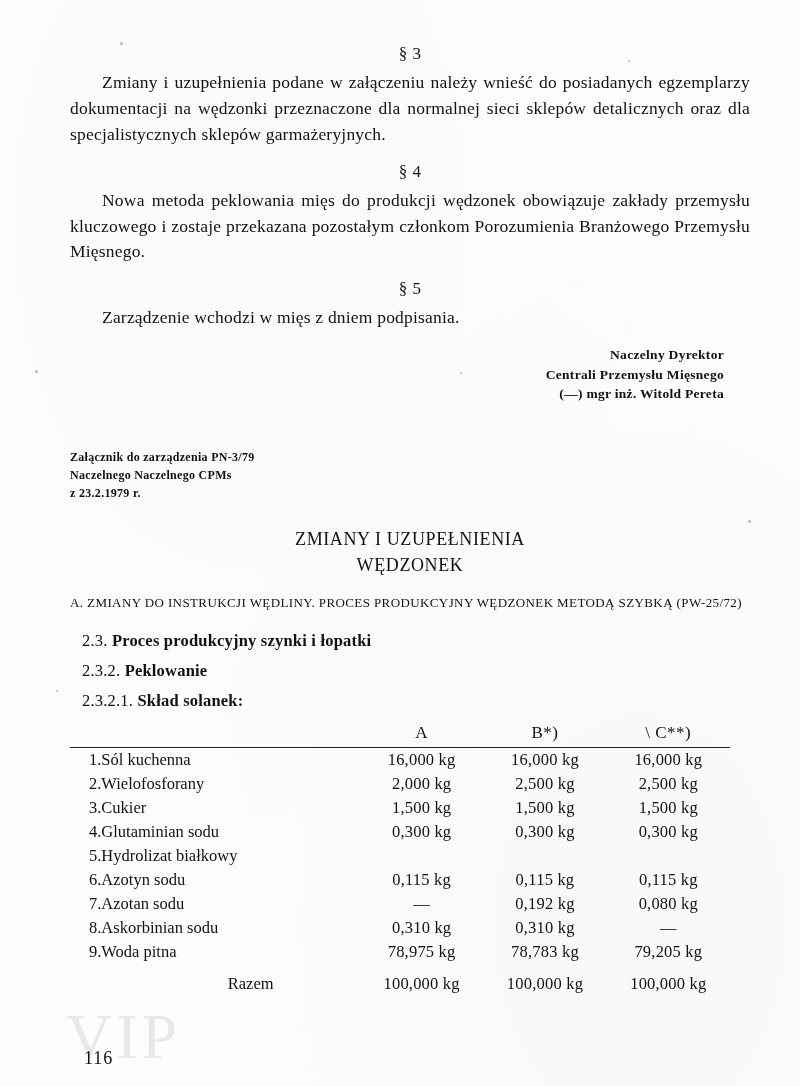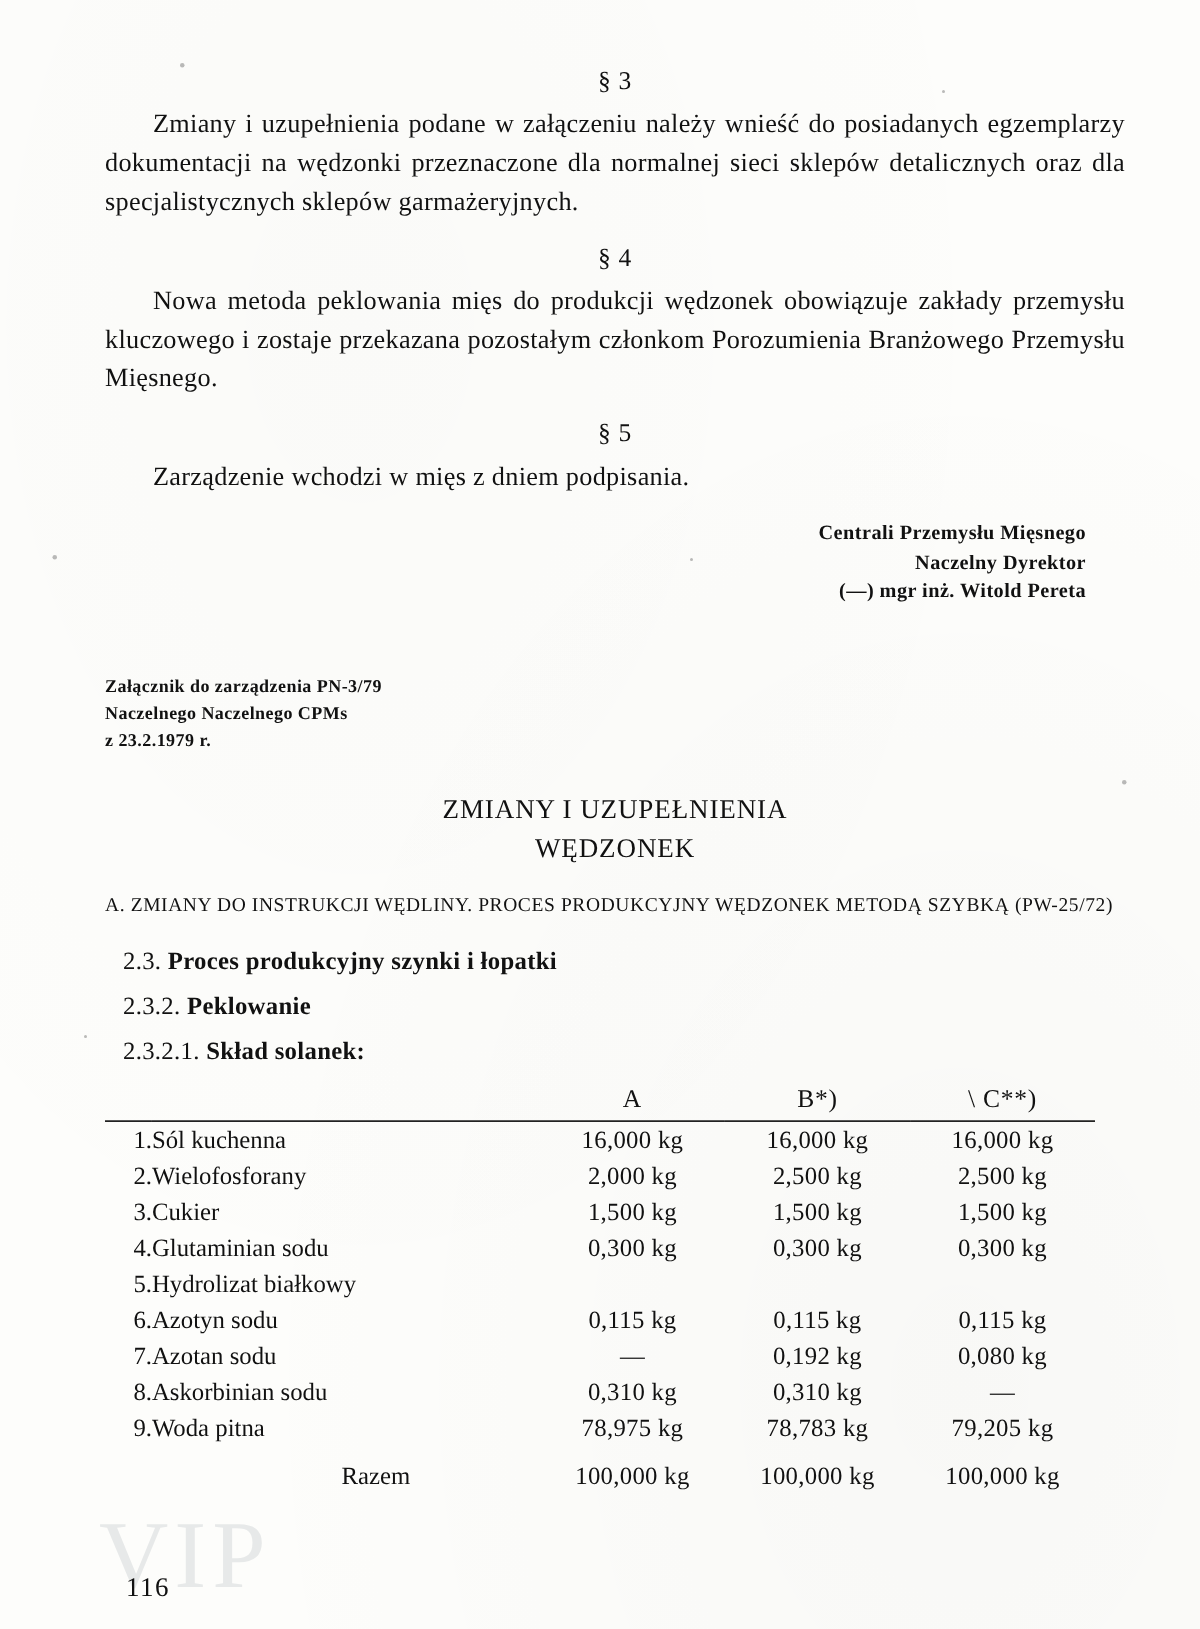--- a/index.html
+++ b/index.html
@@ -191,22 +191,22 @@
     <div class="section-mark">§ 3</div>
     <p class="para indent">Zmiany i uzupełnienia podane w załączeniu należy wnieść do posiadanych egzemplarzy dokumentacji na wędzonki przeznaczone dla normalnej sieci sklepów detalicznych oraz dla specjalistycznych sklepów garmażeryjnych.</p>
 
     <div class="section-mark" style="margin-top:14px">§ 4</div>
     <p class="para indent">Nowa metoda peklowania mięs do produkcji wędzonek obowiązuje zakłady przemysłu kluczowego i zostaje przekazana pozostałym członkom Porozumienia Branżowego Przemysłu Mięsnego.</p>
 
     <div class="section-mark" style="margin-top:14px">§ 5</div>
     <p class="para indent">Zarządzenie wchodzi w mięs z dniem podpisania.</p>
 
     <div class="signature">
+      <div>Naczelny Dyrektor</div>
       <div>Centrali Przemysłu Mięsnego</div>
-      <div>Naczelny Dyrektor</div>
       <div class="light">(—) mgr inż. Witold Pereta</div>
     </div>
 
     <div class="annex-ref">
       <div>Załącznik do zarządzenia PN-3/79</div>
       <div>Naczelnego Naczelnego CPMs</div>
       <div>z 23.2.1979 r.</div>
     </div>
 
     <div class="title-block">

